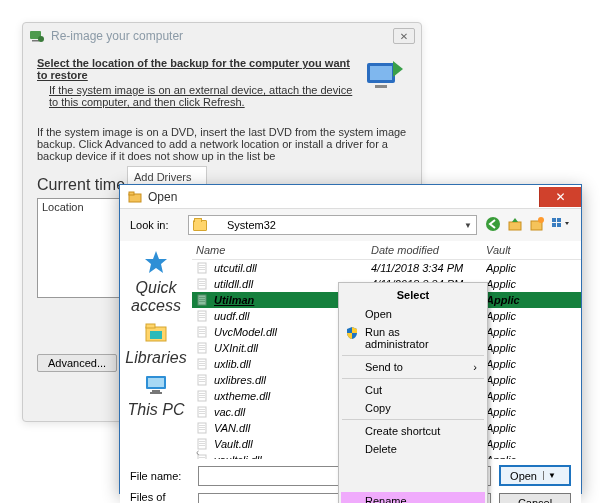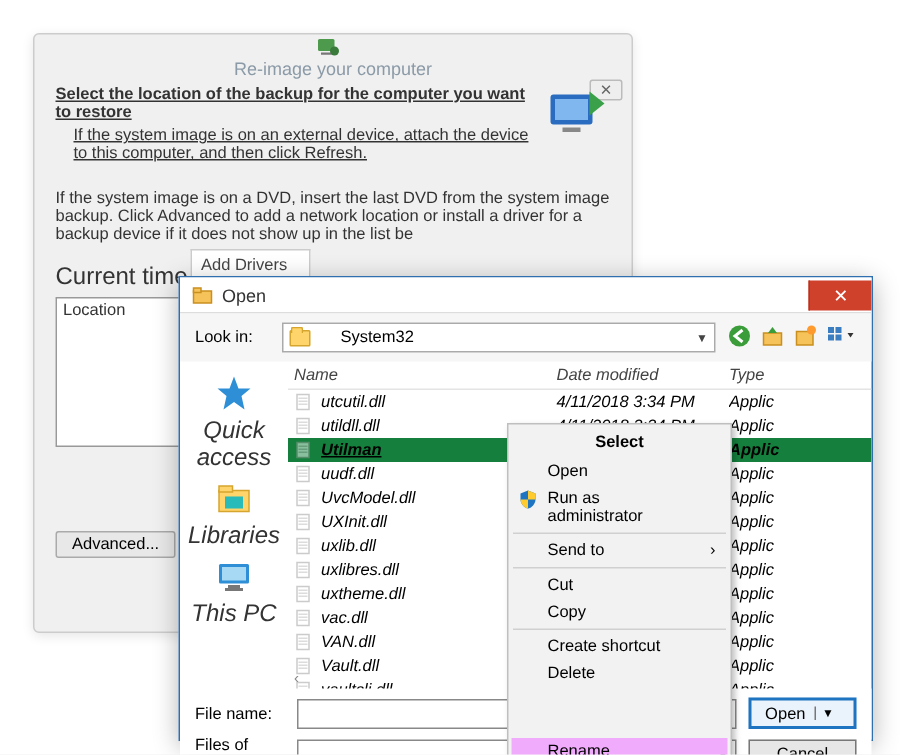--- a/index.html
+++ b/index.html
@@ -1,20 +1,20 @@
 <!DOCTYPE html>
 <html><head>
 <meta charset="utf-8">
 <style>
 * { box-sizing: border-box; margin: 0; padding: 0; }
 body { font-family: "Segoe UI", Tahoma, sans-serif; font-size: 11px; background: #fff; width: 600px; height: 503px; position: relative; overflow: hidden; }
 
 
 .win-back { position: absolute; left: 22px; top: 22px; width: 400px; height: 400px; background: #f0f0f0; border: 1px solid #ccc; border-radius: 4px; box-shadow: 0 2px 8px rgba(0,0,0,0.1); }
-.win-back .titlebar { height: 26px; display: flex; align-items: center; padding: 0 6px; color: #8b9aa7; font-size: 12px; flex-direction: column; }
+.win-back .titlebar { height: 26px; display: flex; align-items: center; padding: 0 6px; color: #8b9aa7; font-size: 12px; }
 .win-back .titlebar .icon { width: 16px; height: 16px; margin-right: 6px; display: inline-flex; }
 .win-back .titlebar .close { margin-left: auto; width: 22px; height: 16px; border: 1px solid #bbb; background: #eee; display: flex; align-items: center; justify-content: center; font-size: 10px; color: #666; border-radius: 2px; }
 .win-back .body { padding: 8px 14px; color: #333; }
 .win-back .heading-row { display: flex; gap: 8px; }
 .win-back .heading-row .txt { flex: 1; text-decoration: underline; }
 .win-back .heading-row .logo { width: 44px; height: 44px; }
 .win-back b { font-size: 11px; display: block; margin-bottom: 3px; }
 .win-back .sub { font-size: 11px; padding-left: 12px; margin-bottom: 8px; }
 .win-back .para { font-size: 11px; margin-top: 10px; }
 .win-back .tz { font-size: 16px; margin-top: 14px; }
@@ -188,21 +188,21 @@
             <rect x="8" y="21" width="12" height="2" fill="#777"></rect>
           </svg>
         <span>This PC</span>
       </div>
     </div>
 
     <div class="filepane">
       <div class="cols">
         <span class="c-name">Name</span>
         <span class="c-date">Date modified</span>
-        <span class="c-type">Type</span>
+        <span class="c-type">Vault</span>
       </div>
       <div class="filelist" id="filelist">
           <div class="row">
             <span class="fi"><svg viewBox="0 0 14 12">
                 <rect x="2" y="1" width="8" height="10" fill="#fff" stroke="#999"></rect>
                 <rect x="3" y="3" width="6" height="1" fill="#bbb"></rect>
                 <rect x="3" y="5" width="6" height="1" fill="#bbb"></rect>
                 <rect x="3" y="7" width="6" height="1" fill="#bbb"></rect>
               </svg></span>
             <span class="n">utcutil.dll</span>

